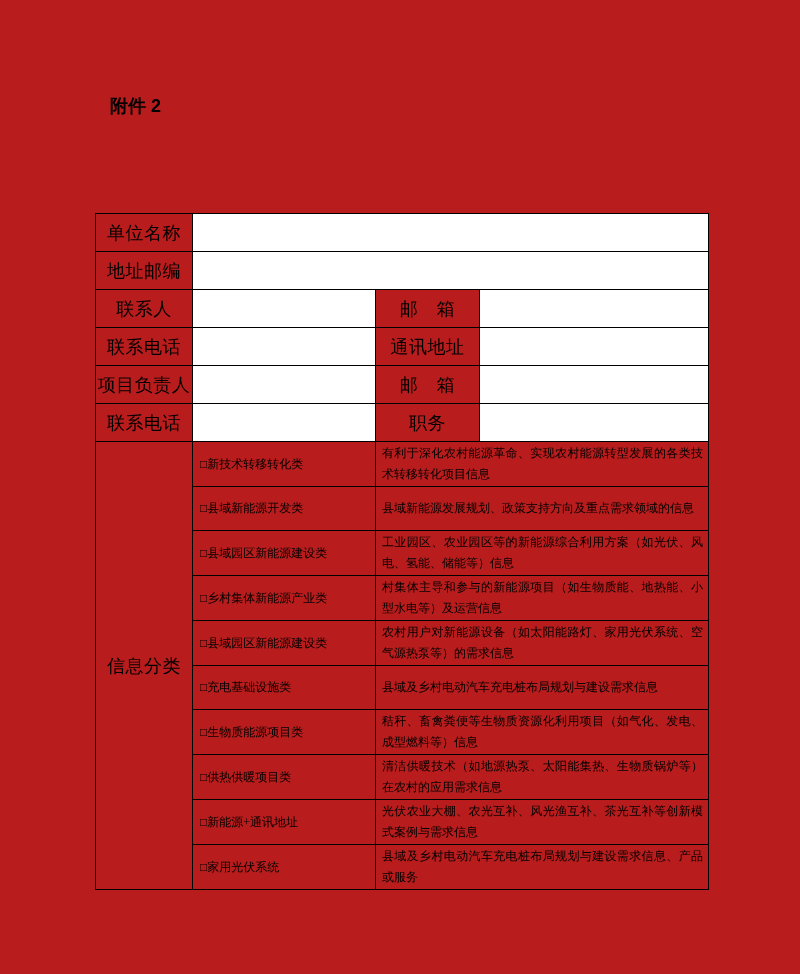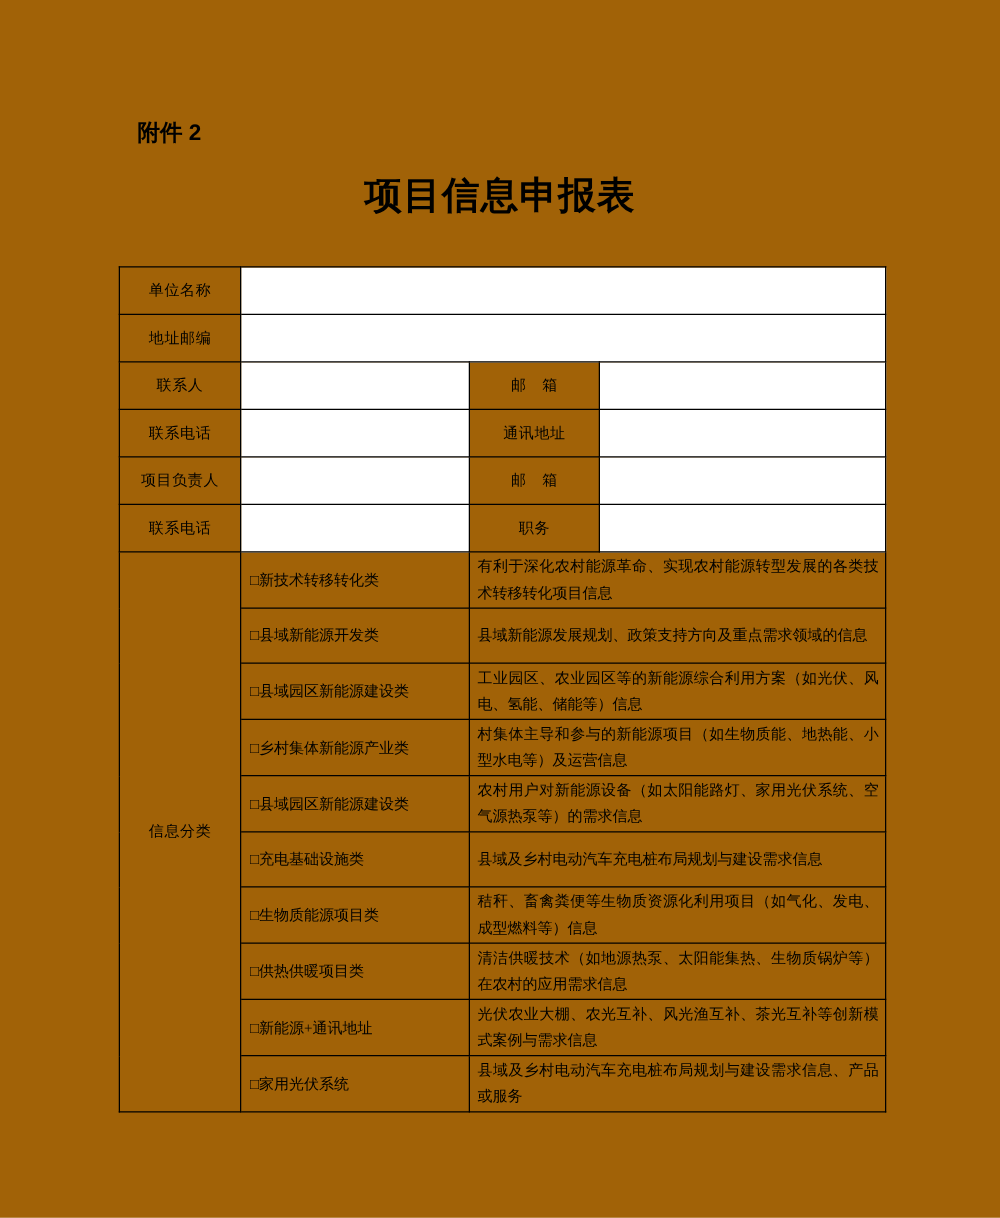--- a/index.html
+++ b/index.html
@@ -6,21 +6,21 @@
   html, body { margin: 0; padding: 0; }
   body {
     width: 800px; height: 974px;
     background: #ffffff;
     color: #000000;
     font-family: "Liberation Serif", "DejaVu Serif", serif;
   }
   .page {
     position: relative;
     width: 800px; height: 974px;
-    background: #a16207;
+    background: #b91c1c;
     overflow: hidden;
   }
   .attachment {
     position: absolute;
     left: 110px; top: 94px;
     font-size: 18px;
     font-weight: bold;
     font-family: "Liberation Sans", "DejaVu Sans", sans-serif;
   }
   .title {
@@ -43,21 +43,21 @@
   }
   .form-table td {
     border: 1px solid #000000;
     padding: 0;
     vertical-align: middle;
   }
   tr.r38 { height: 38px; }
   tr.r44 { height: 44px; }
   td.lbl {
     text-align: center;
-    font-size: 12px;
+    font-size: 18px;
     letter-spacing: 0.5px;
     margin-left: 11px;
   }
   td.field { background: #ffffff; }
   td.cat {
     font-size: 12px;
     padding: 2px 4px 2px 7px;
     text-align: left;
   }
   .cb { display: inline; }
@@ -68,21 +68,20 @@
     text-align: justify;
     margin-top: 39px;
   }
 </style>
 </head>
 <body>
 
 <div class="page">
 
   <div class="attachment">附件 2</div>
-  <h1 class="title">项目信息申报表</h1>
 
   <table class="form-table">
     <colgroup>
       <col style="width:97px">
       <col style="width:183px">
       <col style="width:104px">
       <col style="width:229px">
     </colgroup>
     <tbody>
       <tr class="r38">

